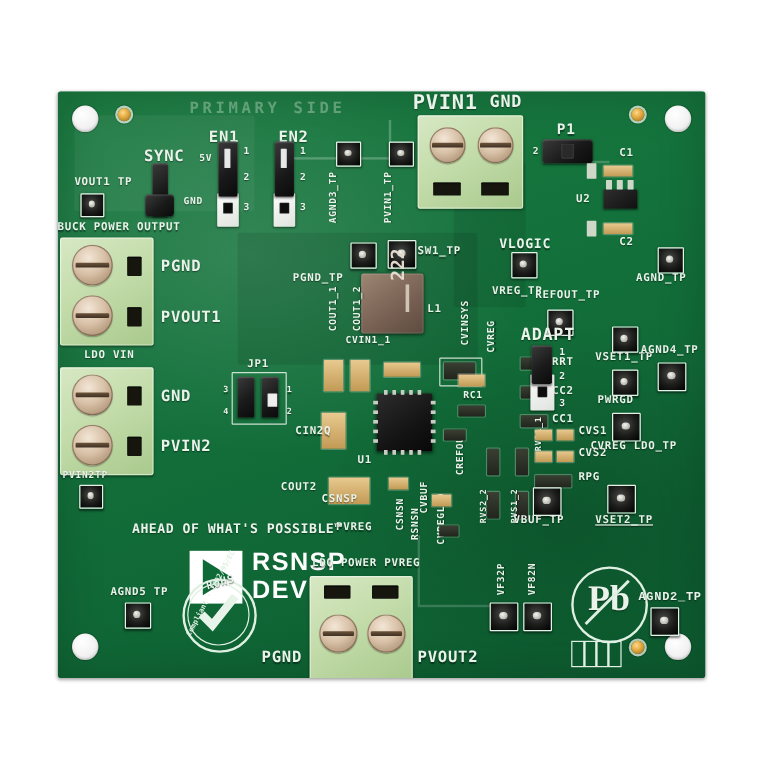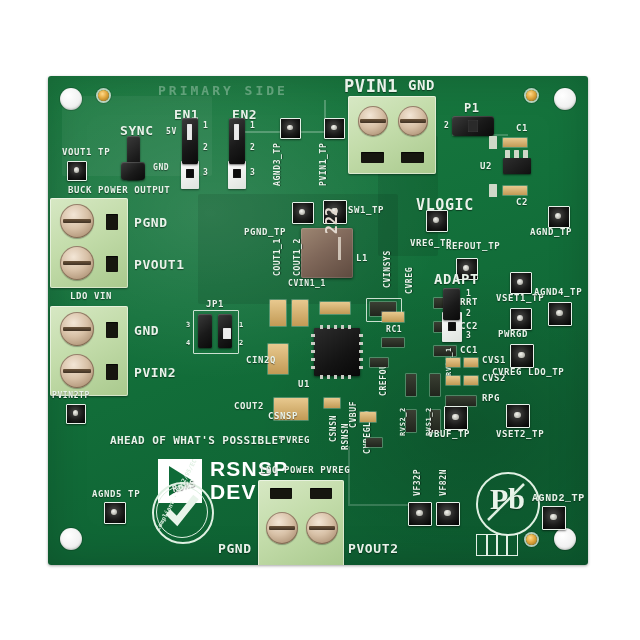--- a/index.html
+++ b/index.html
@@ -184,31 +184,31 @@
     <div class="pad" style="left:441px;top:60px;width:8px;height:13px;"></div>
     <div class="silk" style="left:432px;top:86px;font-size:9px;">U2</div>
     <div id="u2" style="left:455px;top:82px;width:28px;height:16px;"></div>
     <div class="pad" style="left:457px;top:74px;width:5px;height:8px;"></div>
     <div class="pad" style="left:466px;top:74px;width:5px;height:8px;"></div>
     <div class="pad" style="left:475px;top:74px;width:5px;height:8px;"></div>
     <div class="c" style="left:455px;top:110px;width:24px;height:9px;"></div>
     <div class="silk" style="left:468px;top:122px;font-size:9px;">C2</div>
     <div class="pad" style="left:441px;top:108px;width:8px;height:13px;"></div>
 
-    <div class="silk" style="left:368px;top:122px;font-size:15px;">VLOGIC</div>
+    <div class="silk" style="left:368px;top:122px;font-size:11px;">VLOGIC</div>
     <div class="tp" style="left:378px;top:134px;width:20px;height:20px;"></div>
     <div class="silk" style="left:362px;top:163px;font-size:9px;">VREG_TP</div>
 
     <div class="tp" style="left:500px;top:130px;width:20px;height:20px;"></div>
     <div class="silk" style="left:482px;top:152px;font-size:9px;">AGND_TP</div>
 
     <div class="tp" style="left:408px;top:182px;width:20px;height:20px;"></div>
     <div class="silk" style="left:398px;top:166px;font-size:9px;">REFOUT_TP</div>
 
-    <div class="silk" style="left:0px;top:110px;font-size:9px;margin-left:20px;">BUCK POWER OUTPUT</div>
+    <div class="silk" style="left:0px;top:110px;font-size:9px;">BUCK POWER OUTPUT</div>
     <div class="term" style="left:2px;top:122px;width:78px;height:90px;"></div>
     <div class="screw" style="left:12px;top:128px;width:34px;height:34px;"></div>
     <div class="screw" style="left:12px;top:170px;width:34px;height:34px;"></div>
     <div class="tslot" style="left:58px;top:138px;width:12px;height:16px;"></div>
     <div class="tslot" style="left:58px;top:180px;width:12px;height:16px;"></div>
     <div class="silk" style="left:86px;top:140px;font-size:13px;">PGND</div>
     <div class="silk" style="left:86px;top:182px;font-size:13px;">PVOUT1</div>
 
     <div class="silk" style="left:22px;top:216px;font-size:9px;">LDO VIN</div>
     <div class="term" style="left:2px;top:230px;width:78px;height:90px;"></div>
@@ -323,21 +323,21 @@
 
     <div class="tp" style="left:462px;top:196px;width:20px;height:20px;"></div>
     <div class="silk" style="left:448px;top:218px;font-size:9px;">VSET1_TP</div>
     <div class="tp" style="left:462px;top:232px;width:20px;height:20px;"></div>
     <div class="silk" style="left:450px;top:254px;font-size:9px;">PWRGD</div>
     <div class="tp" style="left:500px;top:226px;width:22px;height:22px;"></div>
     <div class="silk" style="left:486px;top:212px;font-size:9px;">AGND4_TP</div>
     <div class="tp" style="left:462px;top:268px;width:22px;height:22px;"></div>
     <div class="silk" style="left:444px;top:292px;font-size:9px;">CVREG LDO_TP</div>
     <div class="tp" style="left:458px;top:328px;width:22px;height:22px;"></div>
-    <div class="silk" style="left:448px;top:354px;font-size:9px;">VSET2_TP</div>
+    <div class="silk" style="left:448px;top:354px;font-size:9px;text-decoration:underline;">VSET2_TP</div>
     <div class="tp" style="left:396px;top:330px;width:22px;height:22px;"></div>
     <div class="silk" style="left:380px;top:354px;font-size:9px;">VBUF_TP</div>
 
     <div class="silk" style="left:220px;top:336px;font-size:9px;">CSNSP</div>
     <div class="silk" style="left:232px;top:360px;font-size:9px;">PVREG</div>
     <div class="silk vert" style="left:294px;top:374px;font-size:8px;">RSNSN</div>
     <div class="silk vert" style="left:282px;top:366px;font-size:8px;">CSNSN</div>
     <div class="silk vert" style="left:302px;top:352px;font-size:8px;">CVBUF</div>
     <div class="silk vert" style="left:316px;top:378px;font-size:8px;">CVREGLDO</div>
     <div class="c" style="left:276px;top:322px;width:16px;height:10px;"></div>

